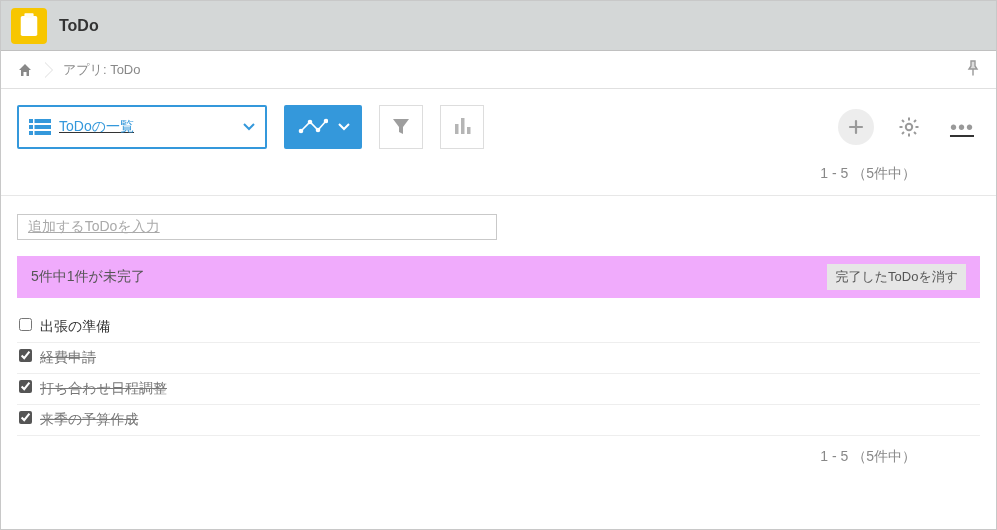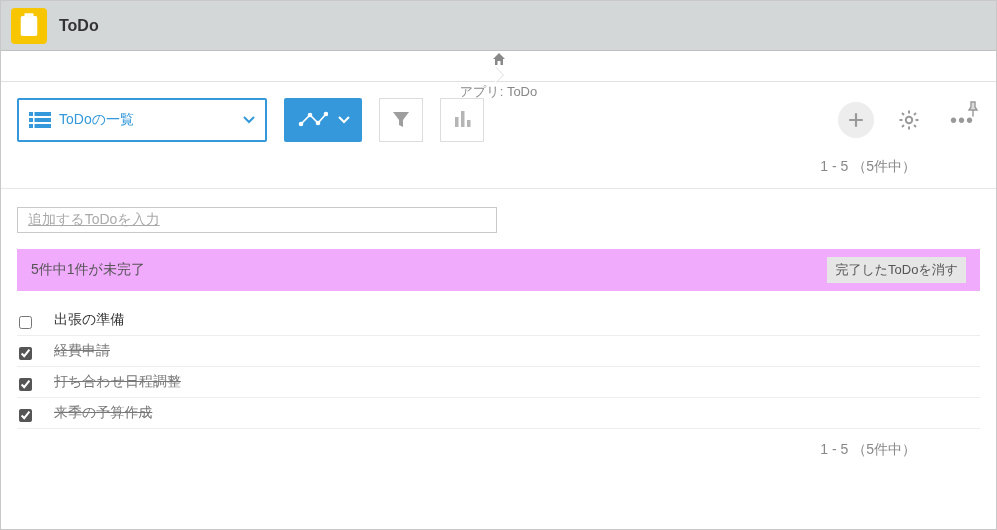--- a/index.html
+++ b/index.html
@@ -28,26 +28,25 @@
     border-radius: 4px;
     display: flex; align-items: center; justify-content: center;
     margin-right: 12px;
   }
   .app-icon-box svg { width: 22px; height: 26px; }
   .app-title { font-weight: bold; font-size: 16px; color: #333; }
 
   
   .breadcrumb-bar {
     display: flex; align-items: center;
-    height: 31px;
+    height: 38px;
     padding: 0 16px;
     border-bottom: 1px solid #e0e0e0;
     color: #888;
     font-size: 13px;
-    flex-direction: column;
   }
   .home-icon svg { width: 16px; height: 16px; display: block; }
   .bc-chevron {
     width: 0; height: 0;
     border-top: 8px solid transparent;
     border-bottom: 8px solid transparent;
     border-left: 8px solid #ddd;
     margin: 0 10px 0 12px;
     position: relative;
   }
@@ -62,20 +61,21 @@
   }
   .breadcrumb-bar .bc-text { color: #888; }
   .pin-icon { margin-left: auto; color: #999; }
   .pin-icon svg { width: 14px; height: 16px; }
 
   
   .toolbar {
     display: flex; align-items: center;
     padding: 16px 16px 10px;
     gap: 17px;
+    text-decoration: underline;
   }
   .view-select {
     display: flex; align-items: center;
     background: #fff;
     border: 2px solid #3498db;
     height: 44px; width: 250px;
     border-radius: 2px;
     padding: 0 10px;
     color: #3498db;
     cursor: pointer;
@@ -142,24 +142,24 @@
   .clear-btn {
     margin-left:auto;
     background:#e6e6e6;
     color:#555;
     font-size:13px;
     padding:4px 8px;
     cursor:pointer;
   }
   .todo-list { margin-top: 14px; }
   .todo-row {
-    display:flex; align-items:flex-end;
+    display:flex; align-items:flex-start;
     border-bottom:1px solid #eee;
     padding: 6px 2px;
-    gap:22px;
+    gap:8px;
   }
   .todo-row input[type=checkbox] {
     width:13px; height:13px;
     accent-color:#555;
     cursor:pointer;
   }
   .todo-label { font-size:14px; color:#333; }
   .todo-label.done { text-decoration: line-through; color:#777; }
 
   .pager-bottom {

